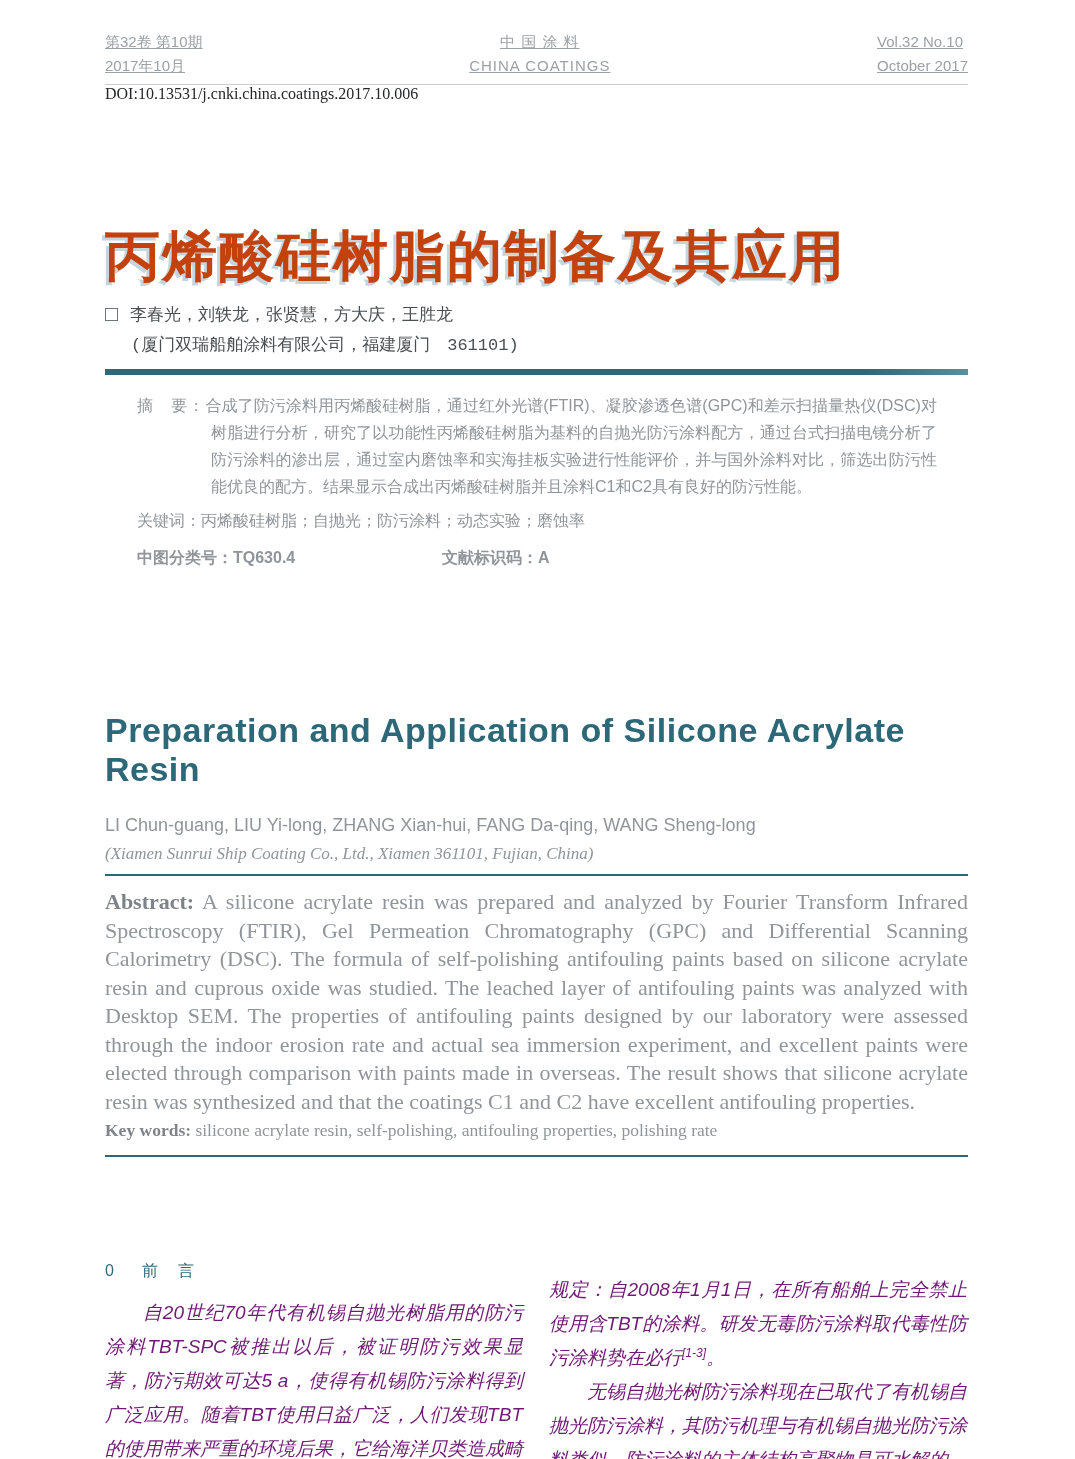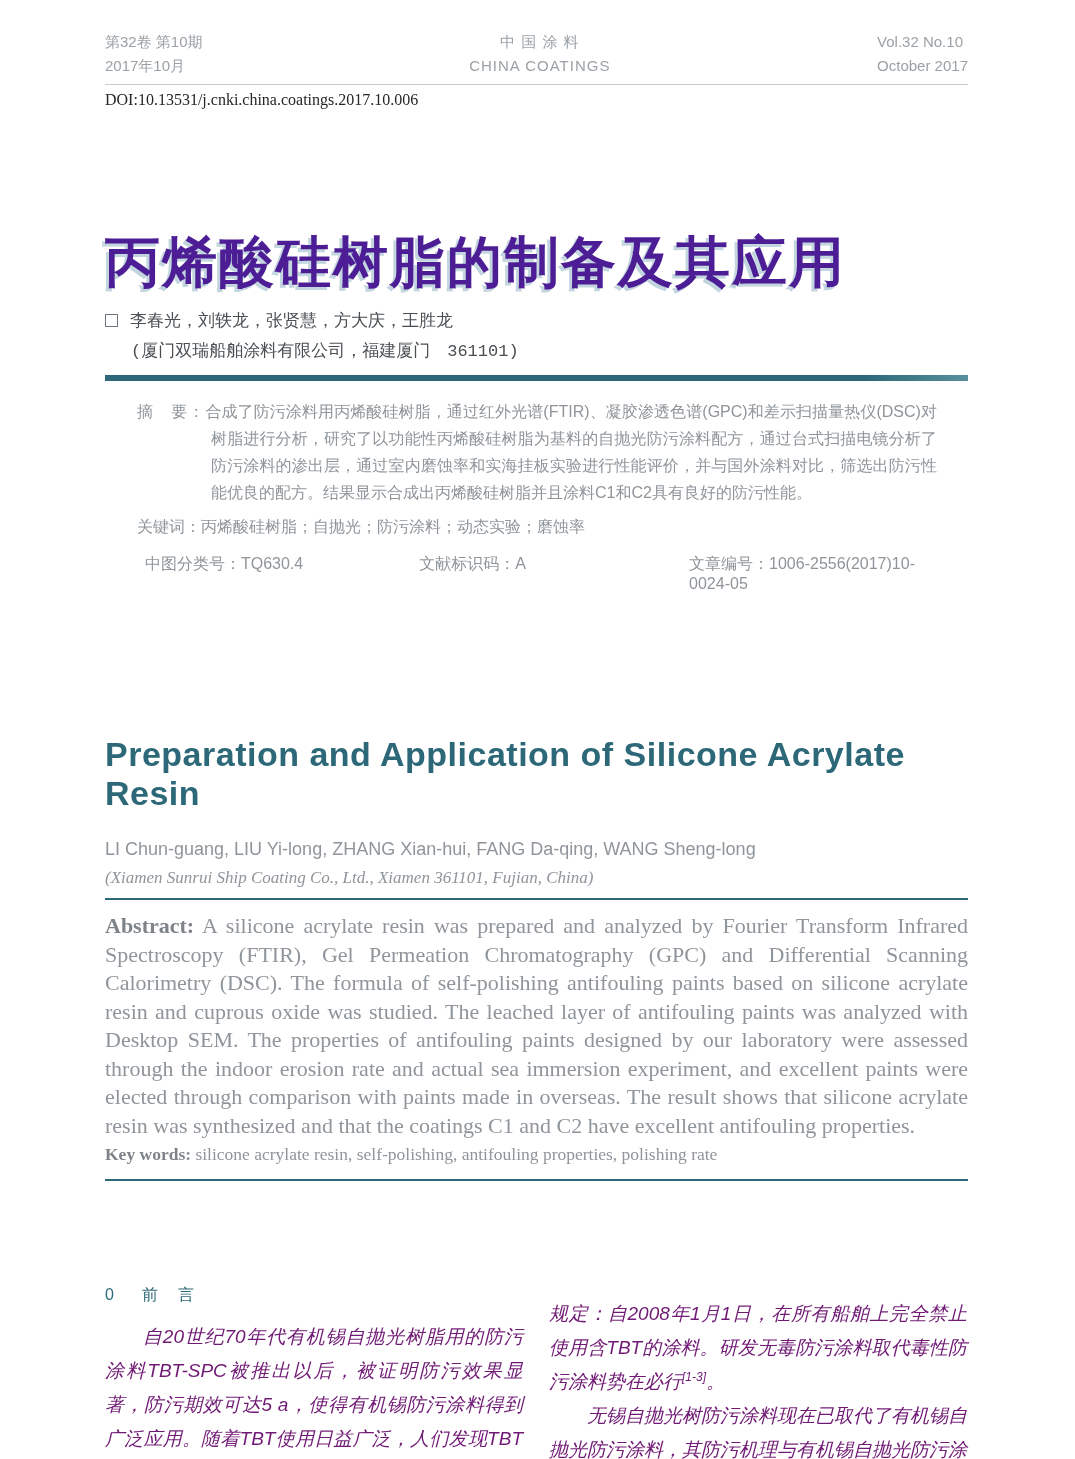--- a/index.html
+++ b/index.html
@@ -18,37 +18,37 @@
 
   
   .jheader {
     display: flex;
     justify-content: space-between;
     color: #9ba1a6;
     font-size: 15px;
     line-height: 24px;
     padding-bottom: 6px;
     border-bottom: 1px solid #c9cdd0;
+    text-decoration: underline;
   }
   .jheader .col { white-space: nowrap; }
   .jheader .col.center { text-align: center; letter-spacing: 1px; }
   .jheader .col.right { text-align: left; }
   .doi {
     font-family: "Liberation Serif", serif;
     color: #242628;
     font-size: 16px;
-    margin-top: 6px;
   }
 
   
   .cn-title {
     margin-top: 122px;
     font-size: 55px;
     font-weight: bold;
-    color: #4c1d95;
+    color: #c2410c;
     letter-spacing: 2px;
     line-height: 62px;
     text-shadow: -3px 3px 0 #c3d5de;
     white-space: nowrap;
   }
   .cn-authors {
     margin-top: 16px;
     color: #4a4f53;
     font-size: 17px;
     display: flex;
@@ -88,25 +88,26 @@
   }
   .cn-abstract .lbl { letter-spacing: 1px; }
   .cn-keywords {
     margin-top: 11px;
     margin-left: 32px;
     color: #8f959a;
     font-size: 16px;
   }
   .cn-class {
     margin-top: 16px;
-    margin-left: 40px;
+    margin-left: 32px;
     width: 800px;
     color: #8f959a;
     font-size: 16px;
     display: flex;
+    font-weight: bold;
   }
   .cn-class .item.clc { width: 305px; }
   .cn-class .item.code { width: 300px; }
 
   
   .en-title {
     margin-top: 142px;
     font-size: 34px;
     font-weight: bold;
     color: #2c6878;
@@ -196,21 +197,20 @@
       <span>李春光，刘轶龙，张贤慧，方大庆，王胜龙</span>
     </div>
     <div class="cn-affil">(厦门双瑞船舶涂料有限公司，福建厦门　361101)</div>
     <div class="rule-thick"></div>
 
     <p class="cn-abstract"><span class="lbl">摘　要：</span><span>合成了防污涂料用丙烯酸硅树脂，通过红外光谱(FTIR)、凝胶渗透色谱(GPC)和差示扫描量热仪(DSC)对树脂进行分析，研究了以功能性丙烯酸硅树脂为基料的自抛光防污涂料配方，通过台式扫描电镜分析了防污涂料的渗出层，通过室内磨蚀率和实海挂板实验进行性能评价，并与国外涂料对比，筛选出防污性能优良的配方。结果显示合成出丙烯酸硅树脂并且涂料C1和C2具有良好的防污性能。</span></p>
     <p class="cn-keywords"><span>关键词：</span><span>丙烯酸硅树脂；自抛光；防污涂料；动态实验；磨蚀率</span></p>
     <div class="cn-class">
       <span class="item clc"><span>中图分类号：</span><span>TQ630.4</span></span>
       <span class="item code"><span>文献标识码：</span><span>A</span></span>
-      <span class="item id"><span>文章编号：</span><span>1006-2556(2017)10-0024-05</span></span>
     </div>
 
     <h2 class="en-title">Preparation and Application of Silicone Acrylate Resin</h2>
     <div class="en-authors">LI Chun-guang, LIU Yi-long, ZHANG Xian-hui, FANG Da-qing, WANG Sheng-long</div>
     <div class="en-affil">(Xiamen Sunrui Ship Coating Co., Ltd., Xiamen 361101, Fujian, China)</div>
     <div class="rule-thin"></div>
     <p class="en-abstract"><b>Abstract:</b><span> A silicone acrylate resin was prepared and analyzed by Fourier Transform Infrared Spectroscopy (FTIR), Gel Permeation Chromatography (GPC) and Differential Scanning Calorimetry (DSC). The formula of self-polishing antifouling paints based on silicone acrylate resin and cuprous oxide was studied. The leached layer of antifouling paints was analyzed with Desktop SEM. The properties of antifouling paints designed by our laboratory were assessed through the indoor erosion rate and actual sea immersion experiment, and excellent paints were elected through comparison with paints made in overseas. The result shows that silicone acrylate resin was synthesized and that the coatings C1 and C2 have excellent antifouling properties.</span></p>
     <p class="en-keywords"><b>Key words:</b><span> silicone acrylate resin, self-polishing, antifouling properties, polishing rate</span></p>
     <div class="rule-thin"></div>
 

